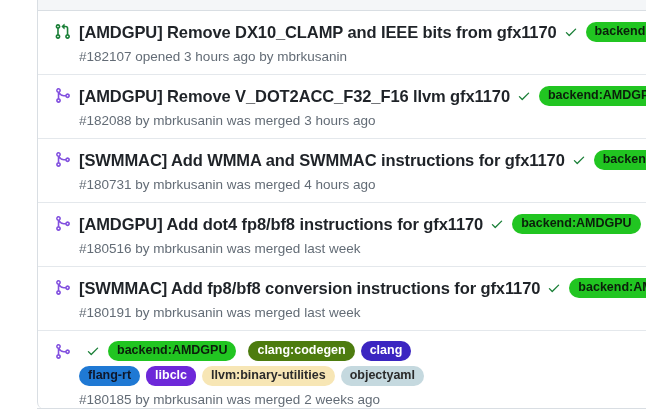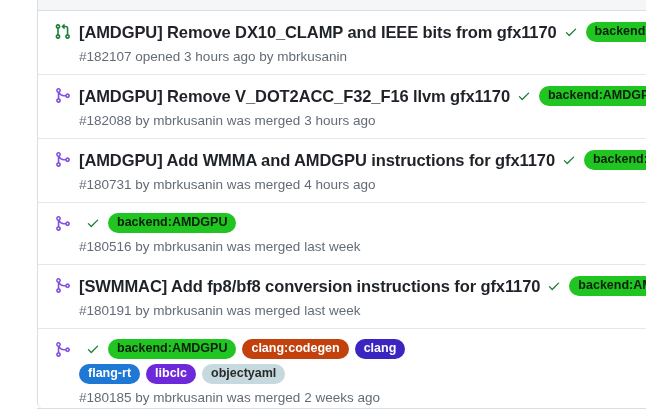--- a/index.html
+++ b/index.html
@@ -169,39 +169,40 @@
           </div>
           <div class="pr-meta">#182088 by mbrkusanin was merged 3 hours ago</div>
         </div>
       </div>
       <div class="pr-row">
         <span class="pr-icon"><svg width="17" height="17" viewBox="0 0 16 16" fill="#8250df" aria-hidden="true">
             <path d="M5.45 5.154A4.25 4.25 0 0 0 9.25 7.5h1.378a2.251 2.251 0 1 1 0 1.5H9.25A5.734 5.734 0 0 1 5 7.123v3.505a2.25 2.25 0 1 1-1.5 0V5.372a2.25 2.25 0 1 1 1.95-.218ZM4.25 13.5a.75.75 0 1 0 0-1.5.75.75 0 0 0 0 1.5Zm8.5-4.5a.75.75 0 1 0 0-1.5.75.75 0 0 0 0 1.5ZM5 3.25a.75.75 0 1 0 0 .005V3.25Z"></path>
           </svg></span>
         <div class="pr-main">
           <div class="pr-title-line">
-            <a class="pr-title">[AMDGPU] Add WMMA and AMDGPU instructions for gfx1170</a>
+            <a class="pr-title">[SWMMAC] Add WMMA and SWMMAC instructions for gfx1170</a>
             <span class="check-icon">
               <svg width="14" height="14" viewBox="0 0 16 16" fill="#1a7f37" aria-hidden="true">
                 <path d="M13.78 4.22a.75.75 0 0 1 0 1.06l-7.25 7.25a.75.75 0 0 1-1.06 0L2.22 9.28a.751.751 0 0 1 .018-1.042.751.751 0 0 1 1.042-.018L6 10.94l6.72-6.72a.75.75 0 0 1 1.06 0Z"></path>
               </svg>
             </span>
             <span class="labels">
               <span class="label-chip" style="background: rgb(33, 197, 33); color: rgb(11, 31, 11);">backend:AMDGPU</span>
             </span>
           </div>
           <div class="pr-meta">#180731 by mbrkusanin was merged 4 hours ago</div>
         </div>
       </div>
       <div class="pr-row">
         <span class="pr-icon"><svg width="17" height="17" viewBox="0 0 16 16" fill="#8250df" aria-hidden="true">
             <path d="M5.45 5.154A4.25 4.25 0 0 0 9.25 7.5h1.378a2.251 2.251 0 1 1 0 1.5H9.25A5.734 5.734 0 0 1 5 7.123v3.505a2.25 2.25 0 1 1-1.5 0V5.372a2.25 2.25 0 1 1 1.95-.218ZM4.25 13.5a.75.75 0 1 0 0-1.5.75.75 0 0 0 0 1.5Zm8.5-4.5a.75.75 0 1 0 0-1.5.75.75 0 0 0 0 1.5ZM5 3.25a.75.75 0 1 0 0 .005V3.25Z"></path>
           </svg></span>
         <div class="pr-main">
           <div class="pr-title-line">
+            <a class="pr-title">[AMDGPU] Add dot4 fp8/bf8 instructions for gfx1170</a>
             <span class="check-icon">
               <svg width="14" height="14" viewBox="0 0 16 16" fill="#1a7f37" aria-hidden="true">
                 <path d="M13.78 4.22a.75.75 0 0 1 0 1.06l-7.25 7.25a.75.75 0 0 1-1.06 0L2.22 9.28a.751.751 0 0 1 .018-1.042.751.751 0 0 1 1.042-.018L6 10.94l6.72-6.72a.75.75 0 0 1 1.06 0Z"></path>
               </svg>
             </span>
             <span class="labels">
               <span class="label-chip" style="background: rgb(33, 197, 33); color: rgb(11, 31, 11);">backend:AMDGPU</span>
             </span>
           </div>
           <div class="pr-meta">#180516 by mbrkusanin was merged last week</div>
@@ -232,26 +233,27 @@
           </svg></span>
         <div class="pr-main">
           <div class="pr-title-line">
             <span class="check-icon">
               <svg width="14" height="14" viewBox="0 0 16 16" fill="#1a7f37" aria-hidden="true">
                 <path d="M13.78 4.22a.75.75 0 0 1 0 1.06l-7.25 7.25a.75.75 0 0 1-1.06 0L2.22 9.28a.751.751 0 0 1 .018-1.042.751.751 0 0 1 1.042-.018L6 10.94l6.72-6.72a.75.75 0 0 1 1.06 0Z"></path>
               </svg>
             </span>
             <span class="labels">
               <span class="label-chip" style="background: rgb(33, 197, 33); color: rgb(11, 31, 11);">backend:AMDGPU</span>
-              <span class="label-chip" style="background: #c2410c; color: rgb(255, 255, 255);">clang:codegen</span>
+              <span class="label-chip" style="background: #4d7c0f; color: rgb(255, 255, 255); margin-left: 6px;">clang:codegen</span>
               <span class="label-chip" style="background: rgb(59, 37, 193); color: rgb(255, 255, 255);">clang</span>
             </span>
           </div>
           <div class="labels-row2">
-            <span class="label-chip" style="background: rgb(31, 121, 212); color: #ffffff;">flang-rt</span>
-            <span class="label-chip" style="background: rgb(109, 40, 217); color: rgb(255, 255, 255);">libclc</span>
+            <span class="label-chip" style="background: rgb(31, 121, 212); color: #0f172a;">flang-rt</span>
+            <span class="label-chip" style="background: rgb(109, 40, 217); color: rgb(255, 255, 255); border-radius: 9px;">libclc</span>
+            <span class="label-chip" style="background: rgb(247, 230, 181); color: rgb(43, 43, 43);">llvm:binary-utilities</span>
             <span class="label-chip" style="background: rgb(197, 217, 223); color: rgb(43, 43, 43);">objectyaml</span>
           </div>
           <div class="pr-meta">#180185 by mbrkusanin was merged 2 weeks ago</div>
         </div>
       </div>
     </div>
 </div>
 
 </body></html>

